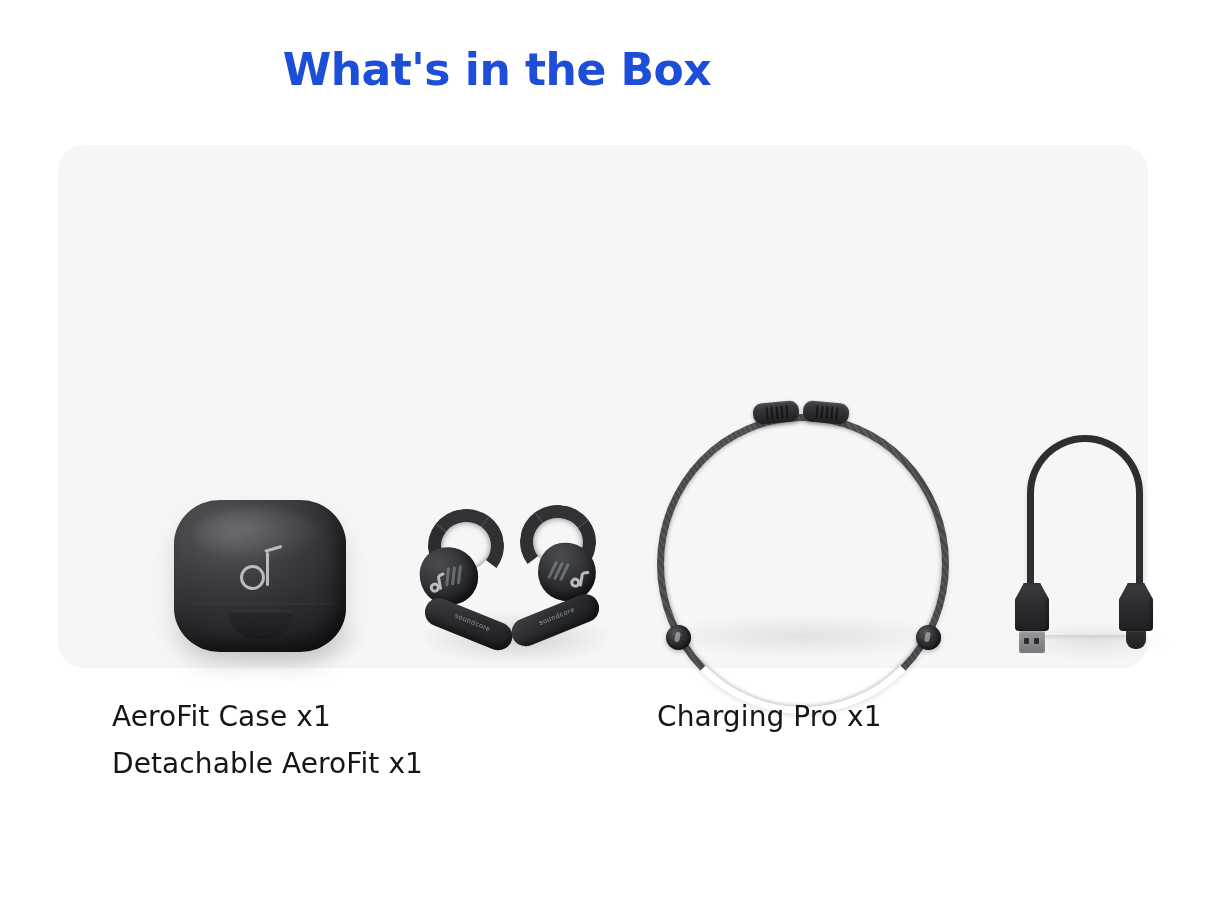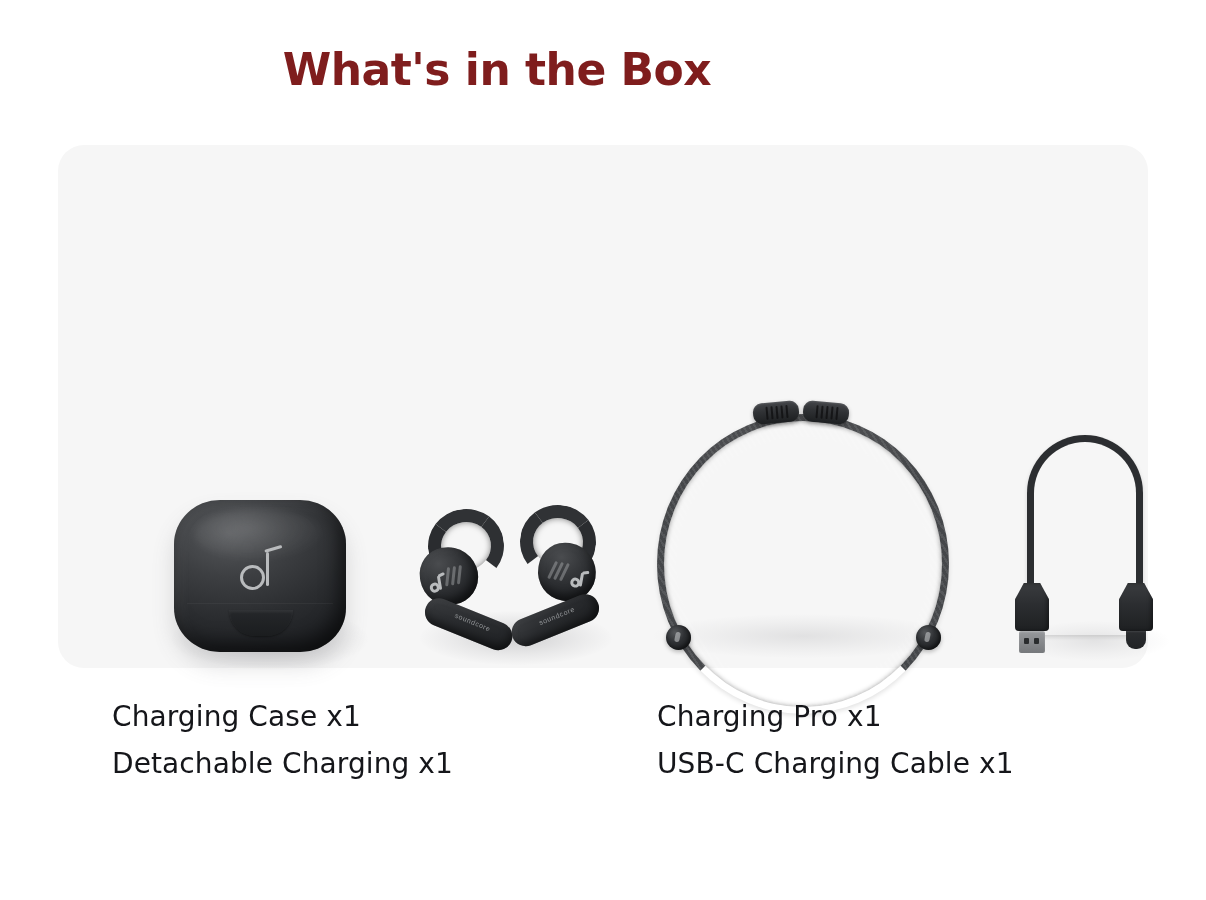--- a/index.html
+++ b/index.html
@@ -12,21 +12,21 @@
   }
   .page { position: relative; width: 1206px; height: 900px; }
 
   .page-title {
     position: absolute;
     top: 44px; left: 0; width: 994px;
     text-align: center;
     font-size: 44px;
     font-weight: 700;
     letter-spacing: -0.5px;
-    color: #7f1d1d;
+    color: #1d4ed8;
     font-family: "DejaVu Sans", sans-serif;
   }
 
   .showcase-panel {
     position: absolute;
     left: 58px; top: 145px;
     width: 1090px; height: 523px;
     background: #f6f6f6;
     border-radius: 26px;
   }
@@ -411,19 +411,18 @@
       </div>
       <div class="plug plug-c">
         <div class="plug-body"></div>
         <div class="tip-c"></div>
       </div>
     </div>
 
   </div>
 
   <div class="legend">
-    <span>Charging Case x1</span>
+    <span>AeroFit Case x1</span>
     <span>Charging Pro x1</span>
-    <span>Detachable Charging x1</span>
-    <span>USB-C Charging Cable x1</span>
+    <span>Detachable AeroFit x1</span>
   </div>
 
 </div>
 
 </body></html>

